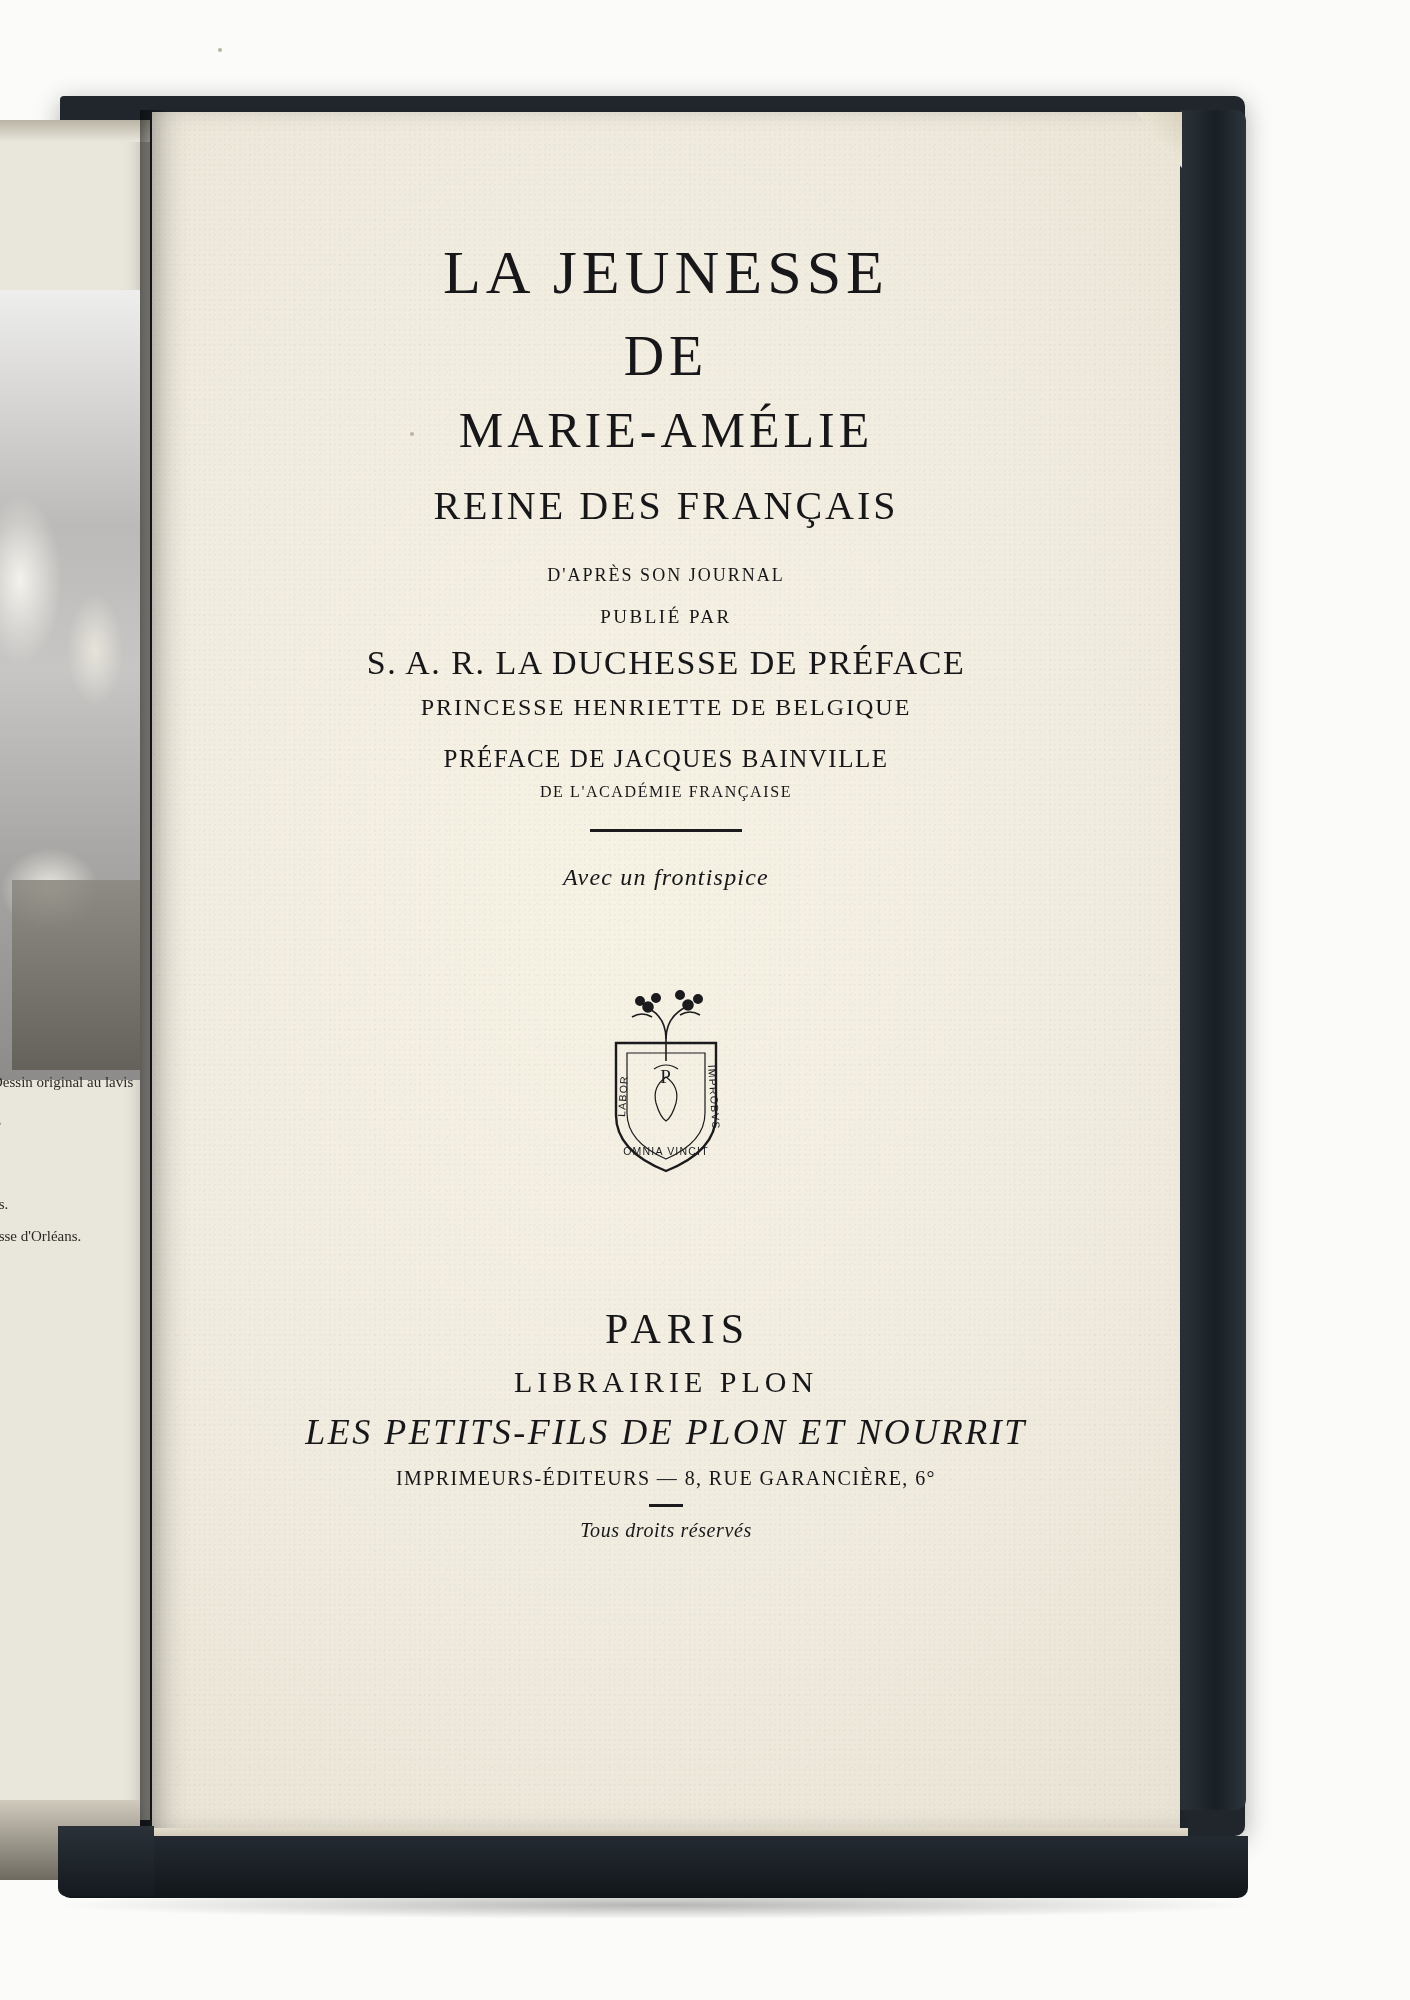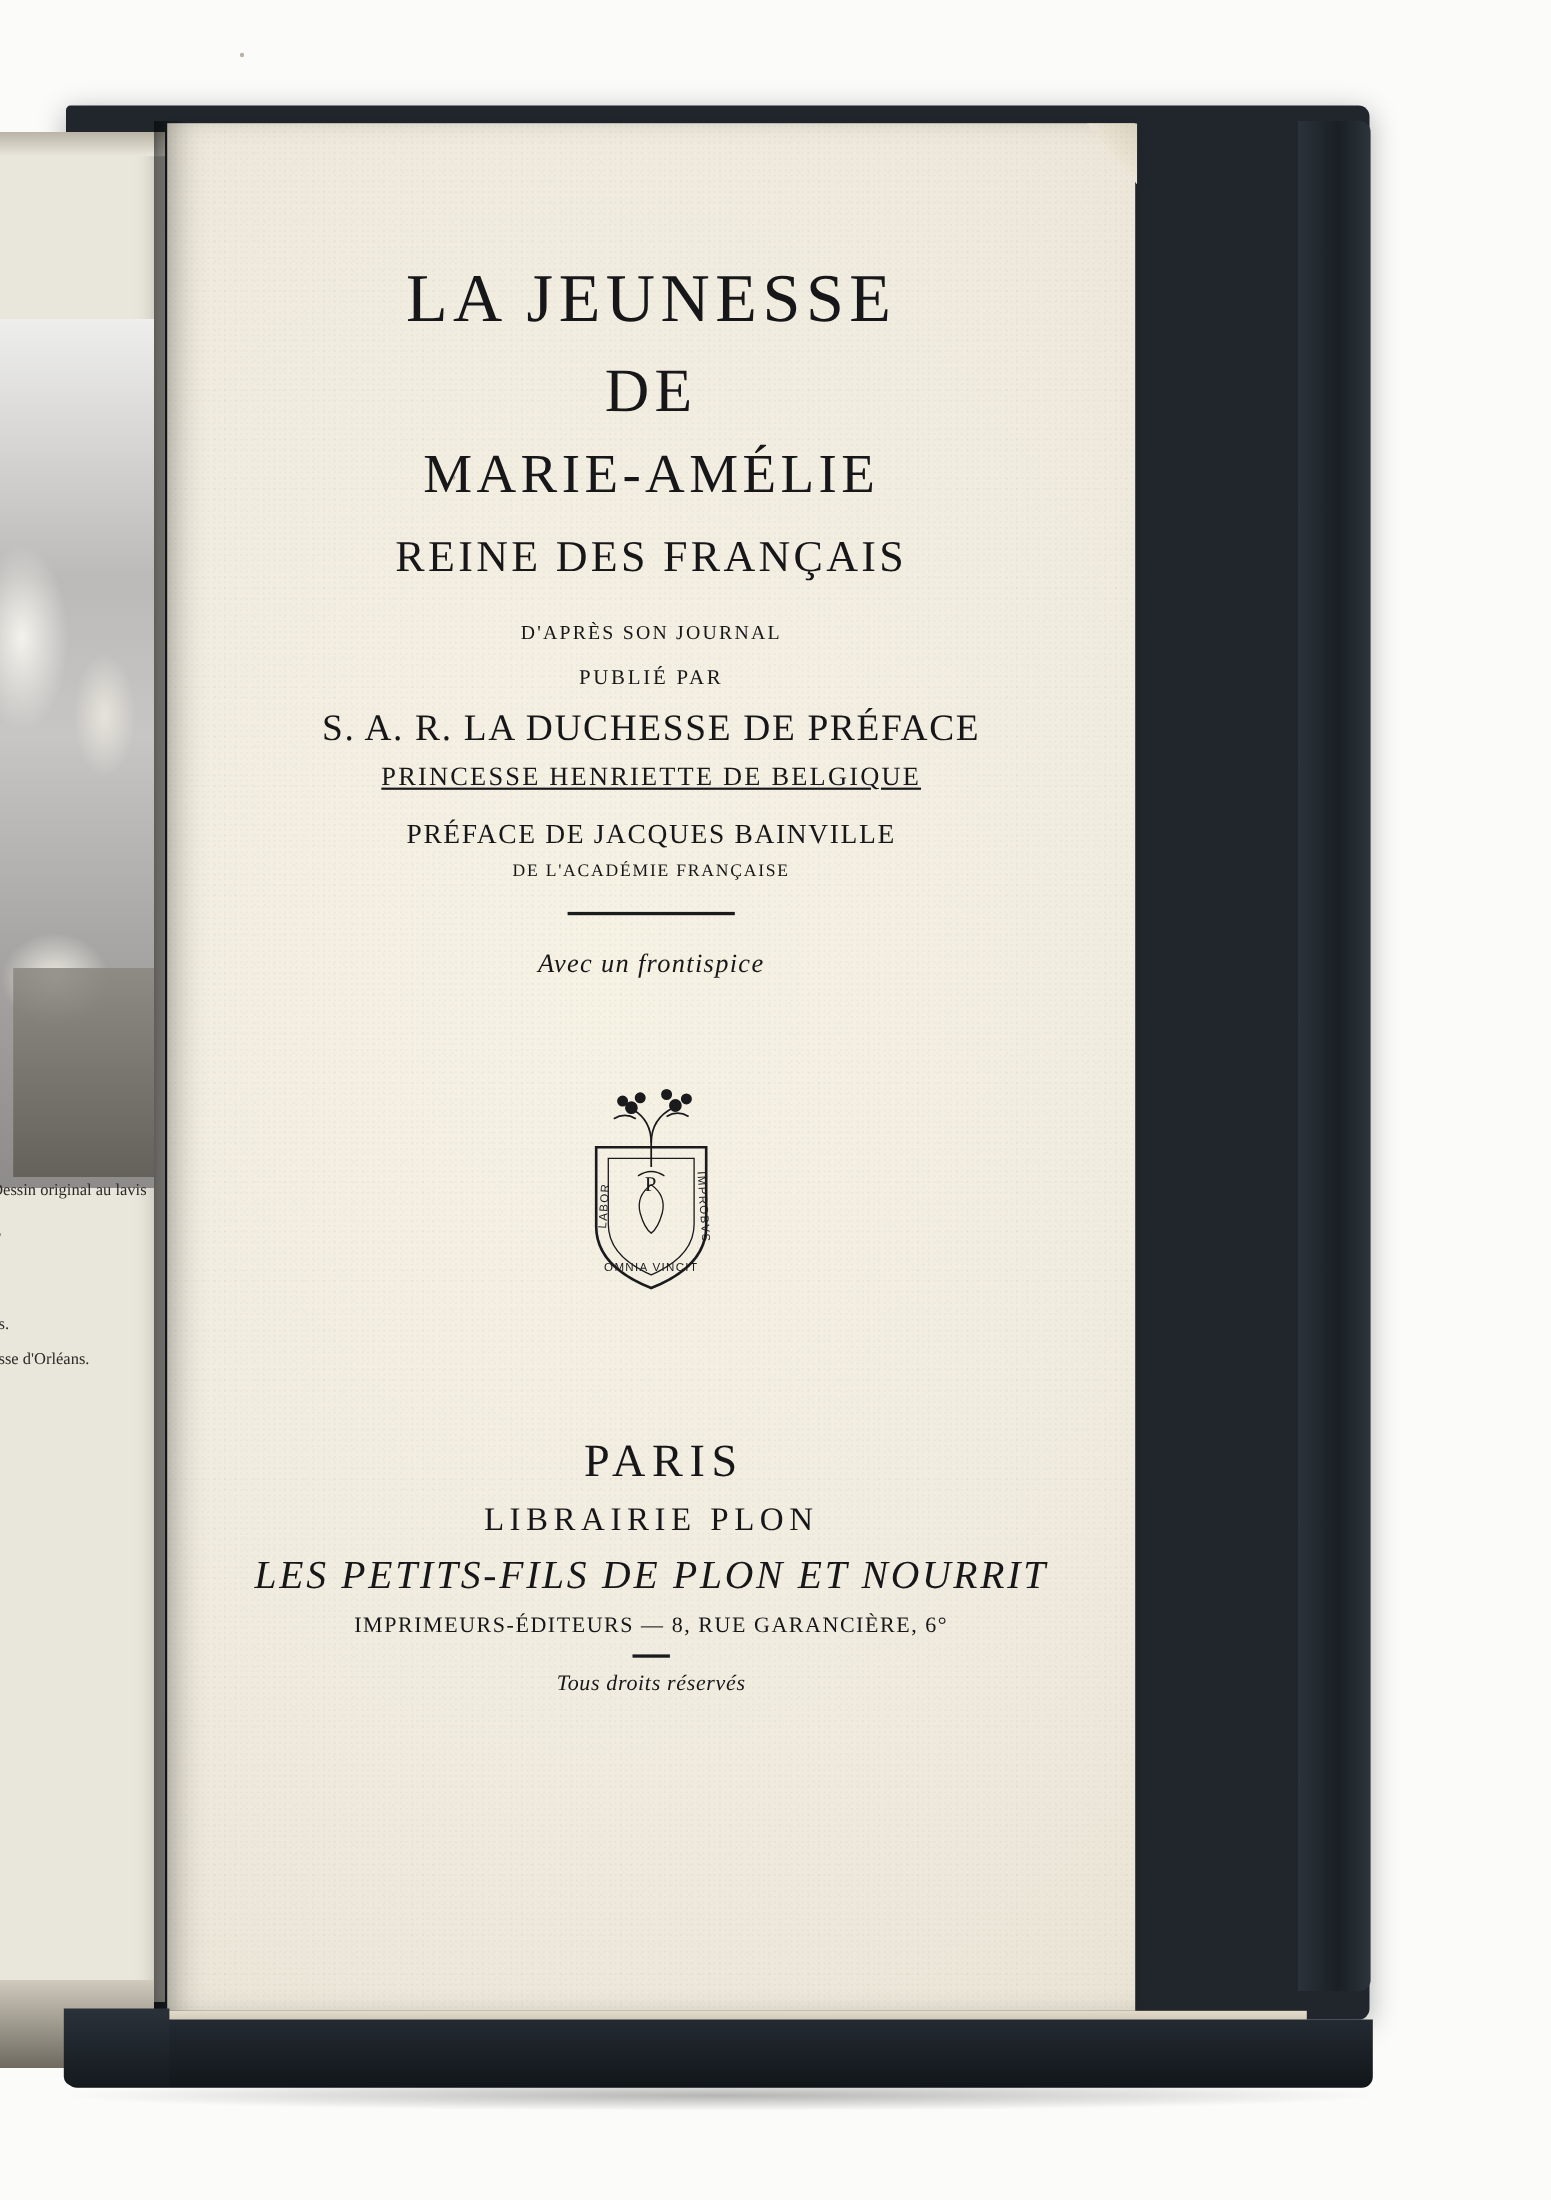--- a/index.html
+++ b/index.html
@@ -128,21 +128,21 @@
   .caption-1 { left: -8px; top: 1074px; font-size: 15px; }
   .caption-2 { left: -8px; top: 1112px; font-size: 15px; letter-spacing: 1px; }
   .caption-3 { left: -8px; top: 1196px; font-size: 15px; }
   .caption-4 { left: -8px; top: 1228px; font-size: 15px; }
 
   
   .title-page {
     position: absolute;
     left: 152px;
     top: 112px;
-    width: 880px;
+    width: 1028px;
     height: 1716px;
     background:
       radial-gradient(ellipse 900px 1200px at 45% 45%, #f6f2e4 0%, #f1ece0 55%, #e9e3d5 100%);
     box-shadow: inset 18px 0 34px -18px rgba(0,0,0,0.45),
                 0 2px 8px rgba(0,0,0,0.18);
   }
   
   .title-page::after {
     content: "";
     position: absolute;
@@ -208,21 +208,20 @@
   }
   .t-author {
     margin-top: 16px;
     font-size: 34px;
     letter-spacing: 1.5px;
   }
   .t-author2 {
     margin-top: 12px;
     font-size: 24px;
     letter-spacing: 2px;
-    text-decoration: underline;
   }
   .t-pref {
     margin-top: 24px;
     font-size: 25px;
     letter-spacing: 1.5px;
   }
   .t-acad {
     margin-top: 10px;
     font-size: 16px;
     letter-spacing: 1.6px;

